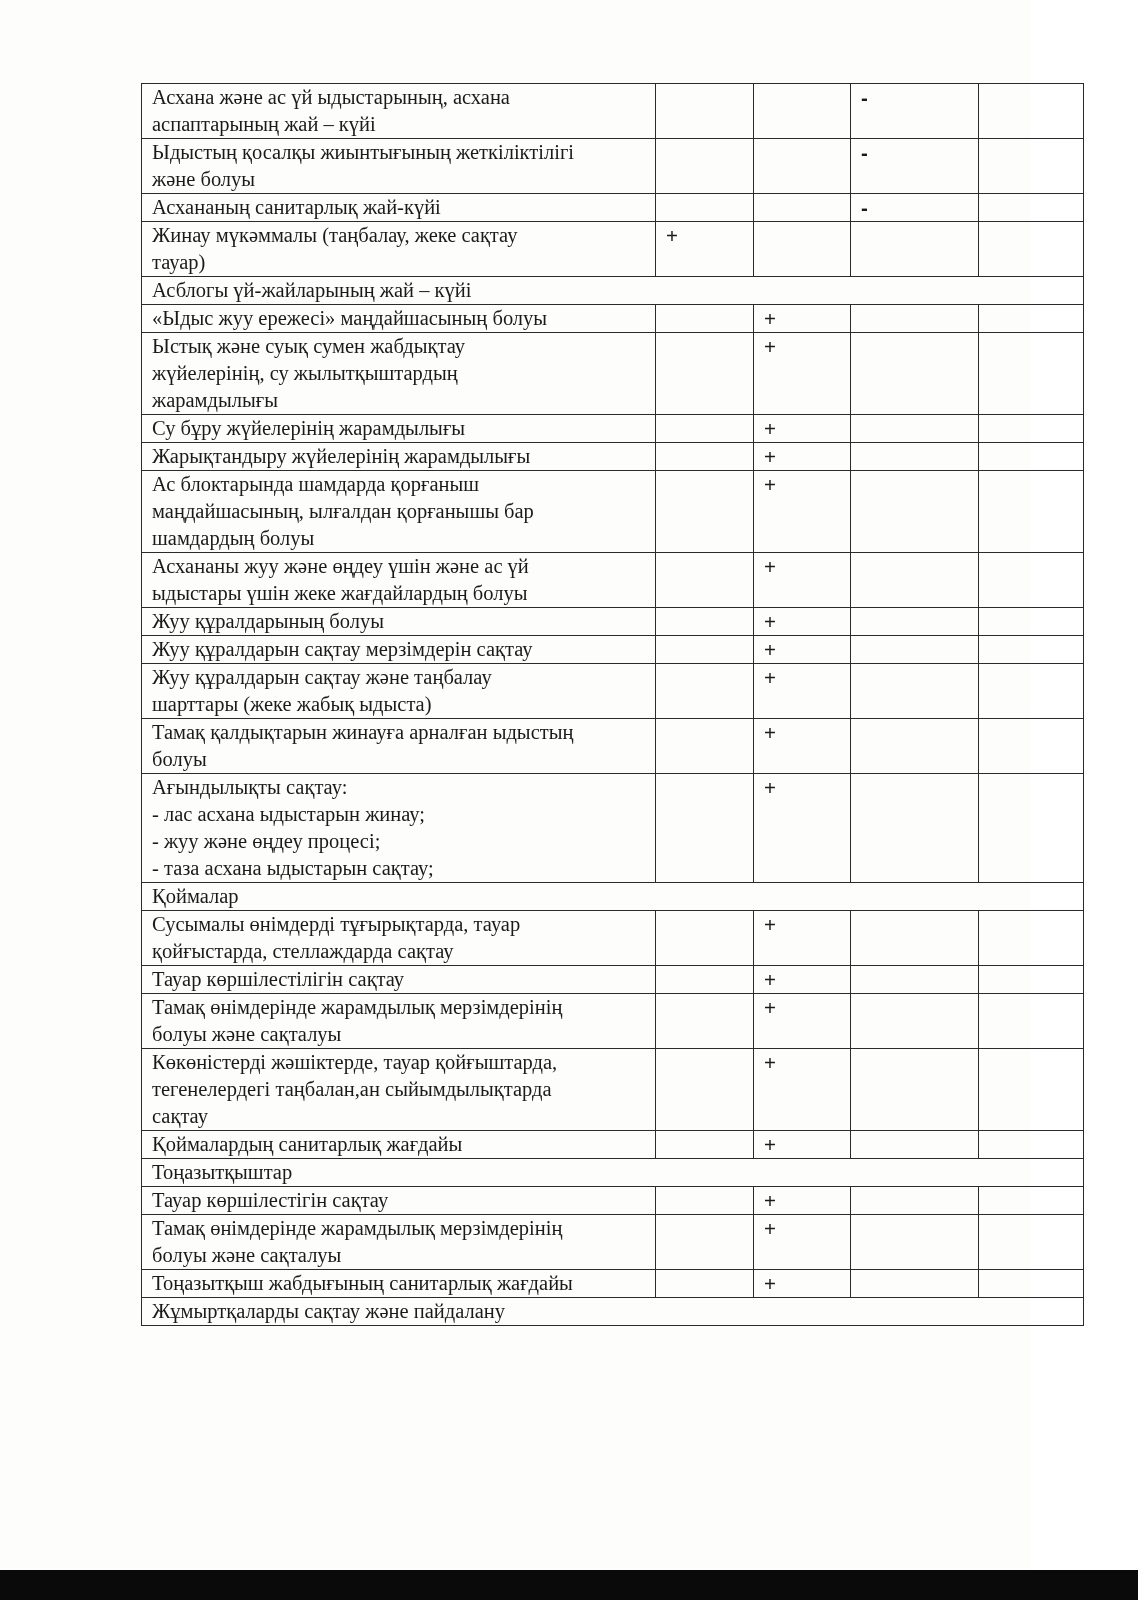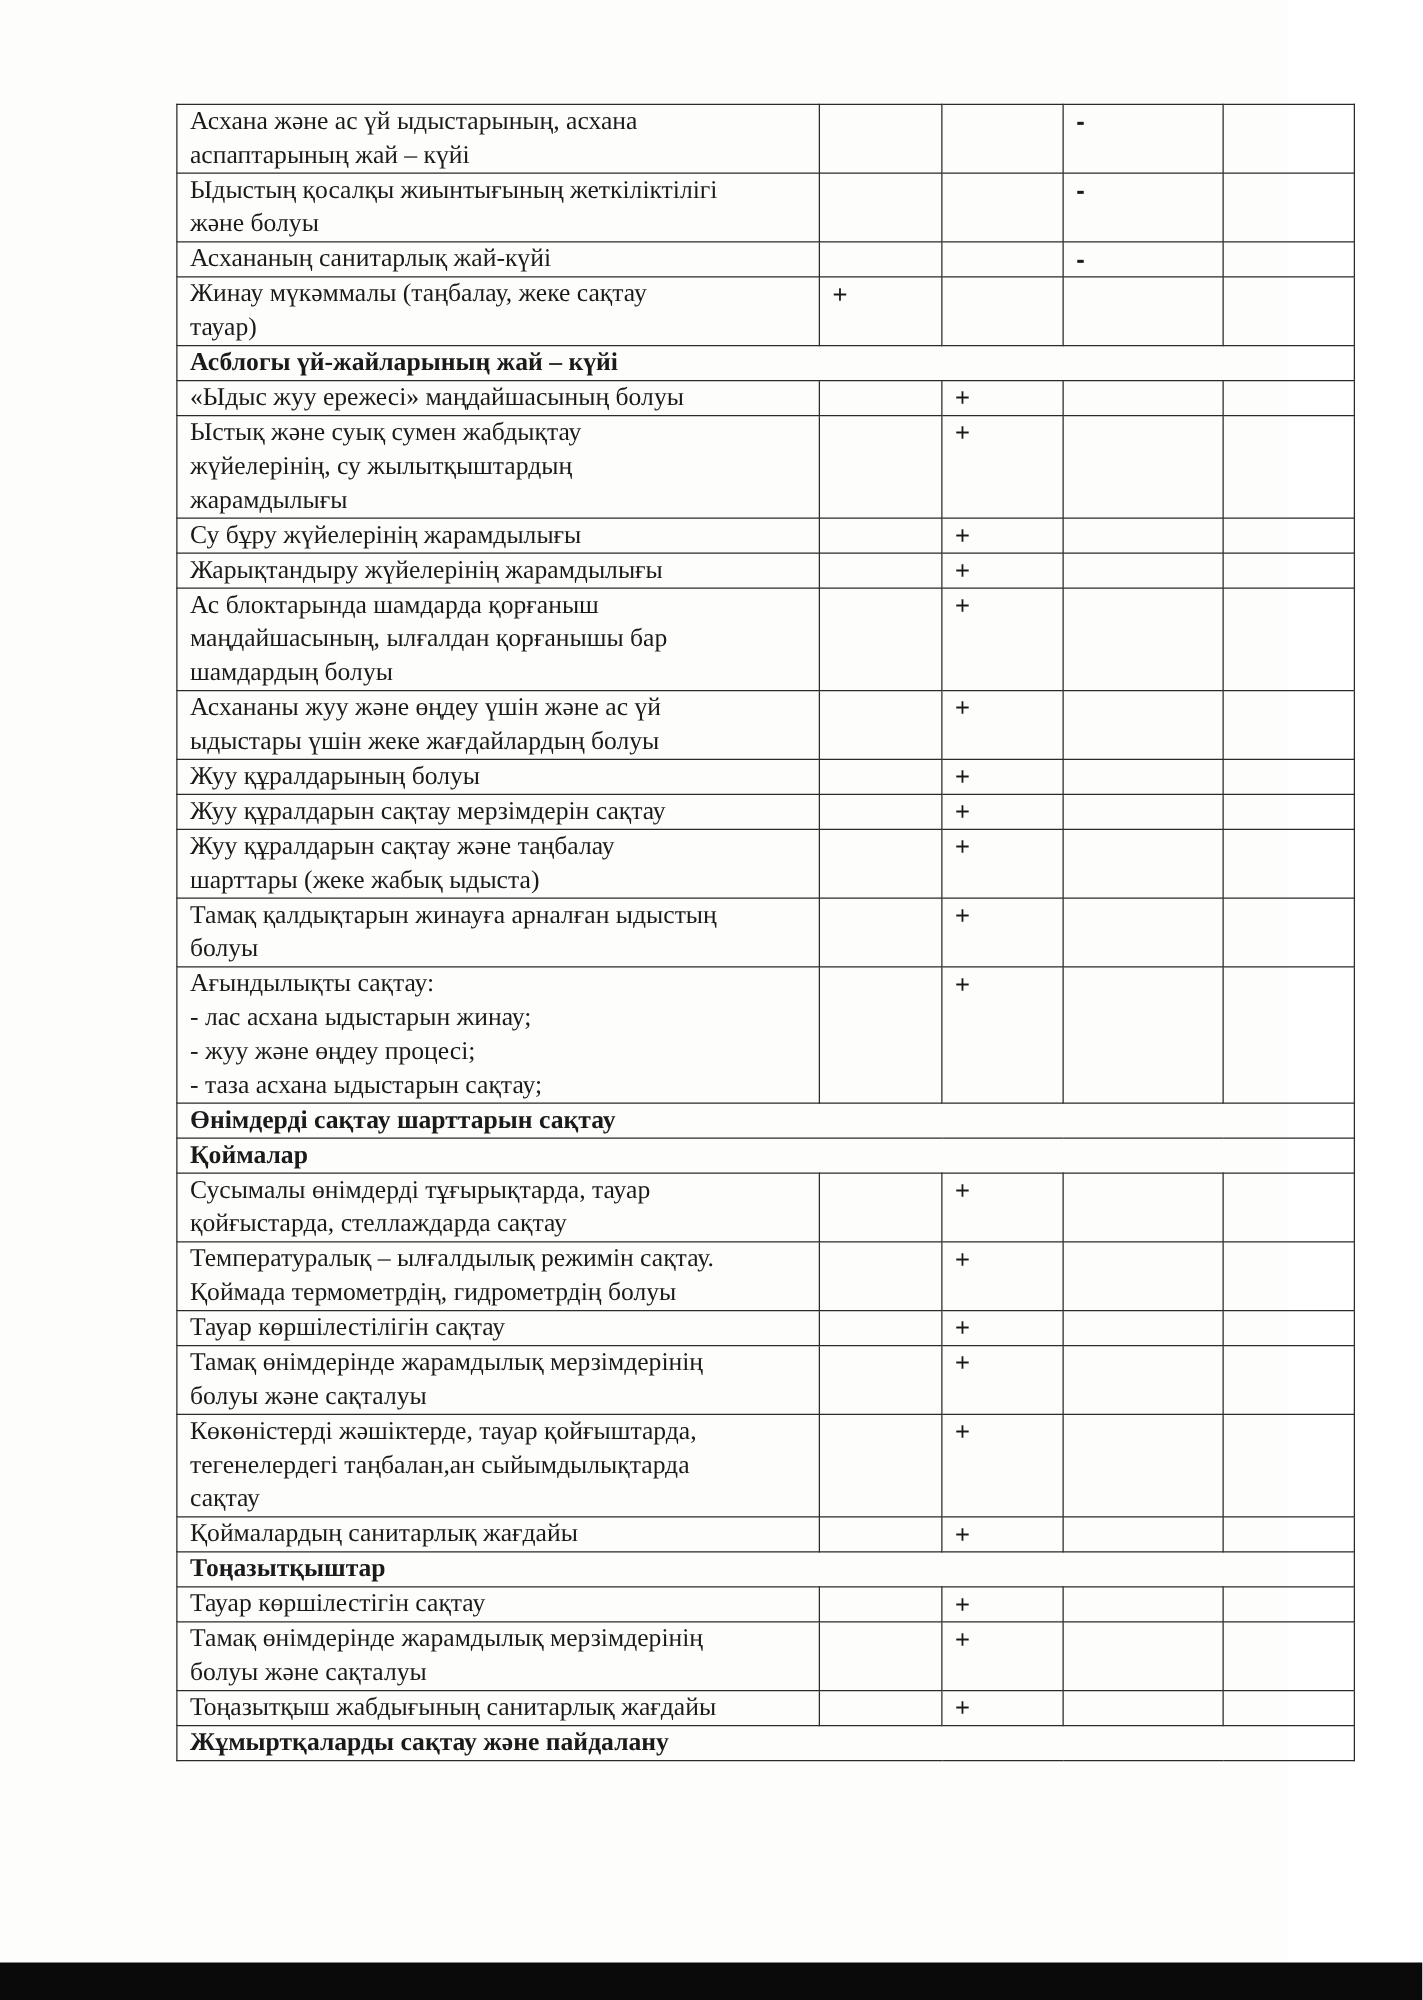--- a/index.html
+++ b/index.html
@@ -8,21 +8,21 @@
     .bottom-bar { position: absolute; left: 0; top: 1570px; width: 1138px; height: 30px; background: #0a0a0a; }
     table.checklist { position: absolute; left: 141px; top: 83px; width: 942px; border-collapse: collapse; table-layout: fixed; }
     table.checklist td { border: 1.6px solid #2a2a2a; padding: 0 6px 0 10px; vertical-align: top; font-size: 20.5px; line-height: 27px; }
     col.c-text { width: 514px; }
     col.c1 { width: 98px; }
     col.c2 { width: 97px; }
     col.c3 { width: 128px; }
     col.c4 { width: 105px; }
     td.mark { padding: 0 0 0 18px; font-size: 19px; font-family: "Liberation Sans", sans-serif; }
     td.mark-dash { padding-left: 12px; font-weight: bold; }
-    tr.section td { font-weight: bold; margin-top: 46px; }
+    tr.section td { font-weight: normal; margin-top: 46px; }
     .line { display: block; }
   </style>
 </head>
 <body>
 
 <div class="page">
   <table class="checklist">
     <colgroup>
       <col class="c-text">
         <col class="c1">
@@ -179,42 +179,27 @@
             <span class="line">- жуу және өңдеу процесі;</span>
             <span class="line">- таза асхана ыдыстарын сақтау;</span>
           </td>
           <td class="mark"></td>
           <td class="mark">+</td>
           <td class="mark"></td>
           <td class="mark"></td>
         </tr>
         <tr class="section">
           <td colspan="5">
-            <span class="line">Өнімдерді сақтау шарттарын сақтау</span>
-          </td>
-        </tr>
-        <tr class="section">
-          <td colspan="5">
             <span class="line">Қоймалар</span>
           </td>
         </tr>
         <tr>
           <td>
             <span class="line">Сусымалы өнімдерді тұғырықтарда, тауар</span>
             <span class="line">қойғыстарда, стеллаждарда сақтау</span>
-          </td>
-          <td class="mark"></td>
-          <td class="mark">+</td>
-          <td class="mark"></td>
-          <td class="mark"></td>
-        </tr>
-        <tr>
-          <td>
-            <span class="line">Температуралық – ылғалдылық режимін сақтау.</span>
-            <span class="line">Қоймада термометрдің, гидрометрдің болуы</span>
           </td>
           <td class="mark"></td>
           <td class="mark">+</td>
           <td class="mark"></td>
           <td class="mark"></td>
         </tr>
         <tr>
           <td>
             <span class="line">Тауар көршілестілігін сақтау</span>
           </td>

